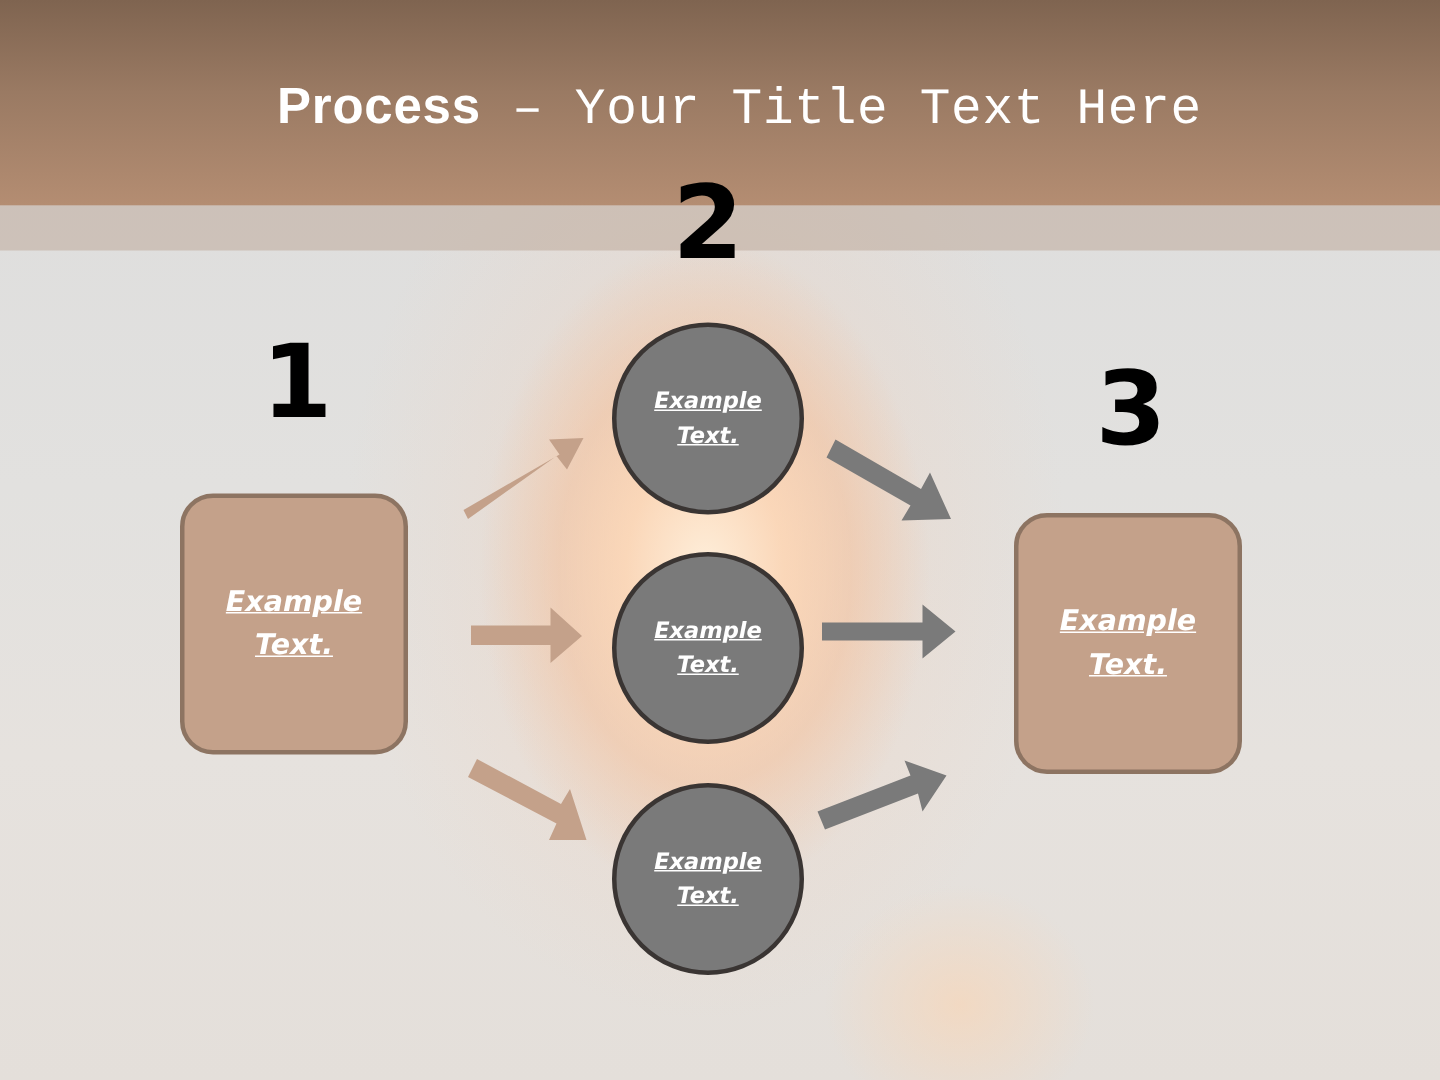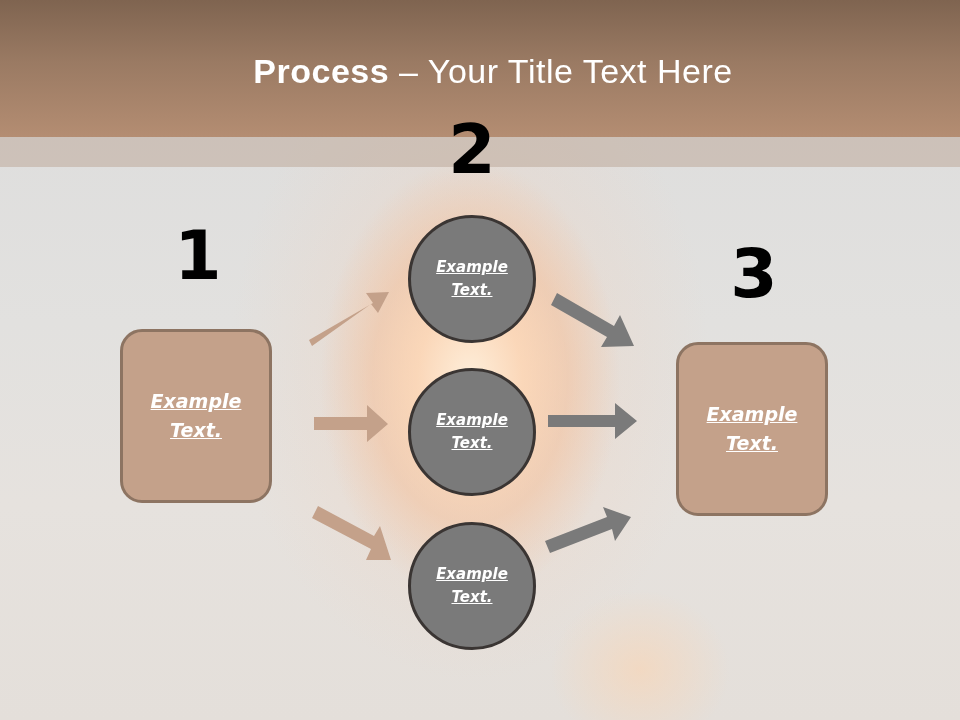--- a/index.html
+++ b/index.html
@@ -18,21 +18,21 @@
   }
   .header-band {
     position:absolute; left:0; top:137px; width:960px; height:30px;
     background:rgba(190,170,155,0.55);
   }
   .title {
     position:absolute; left:0; top:52px; width:986px; text-align:center;
     color:#ffffff; font-family:"Liberation Sans", sans-serif; font-size:34px; letter-spacing:0.5px;
   }
   .title b { font-weight:bold; }
-  .title span.rest { font-weight:normal; }
+  .title span.rest { font-weight:normal;font-family:Liberation Mono, monospace; }
   .num {
     position:absolute; font-family:"DejaVu Sans", sans-serif; font-weight:bold; color:#000;
     font-size:68px; line-height:1; text-align:center; width:80px;
   }
   .box {
     position:absolute; width:152px; height:174px; border-radius:22px;
     background:#c4a18a; border:3px solid #8d7462; box-sizing:border-box;
     display:flex; align-items:center; justify-content:center; text-align:center;
     color:#fff; font-style:italic; font-weight:bold; font-family:"DejaVu Sans", sans-serif; font-size:19px; line-height:29px;
   }

